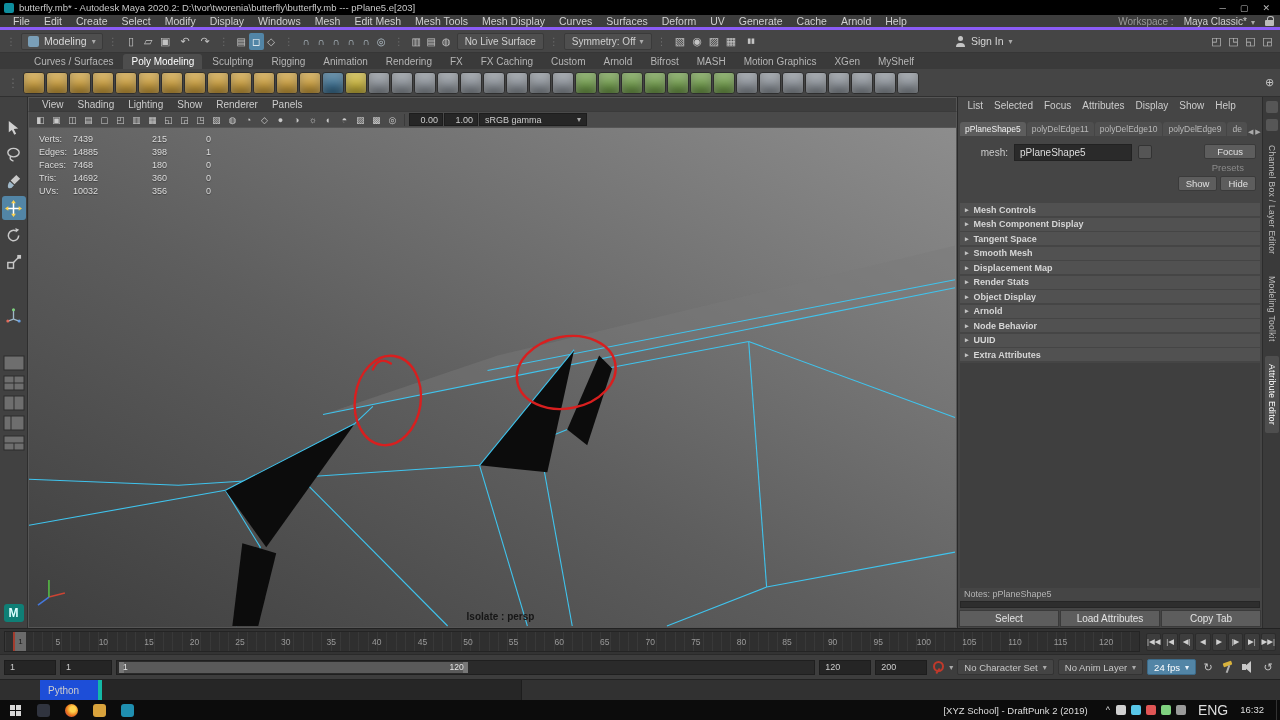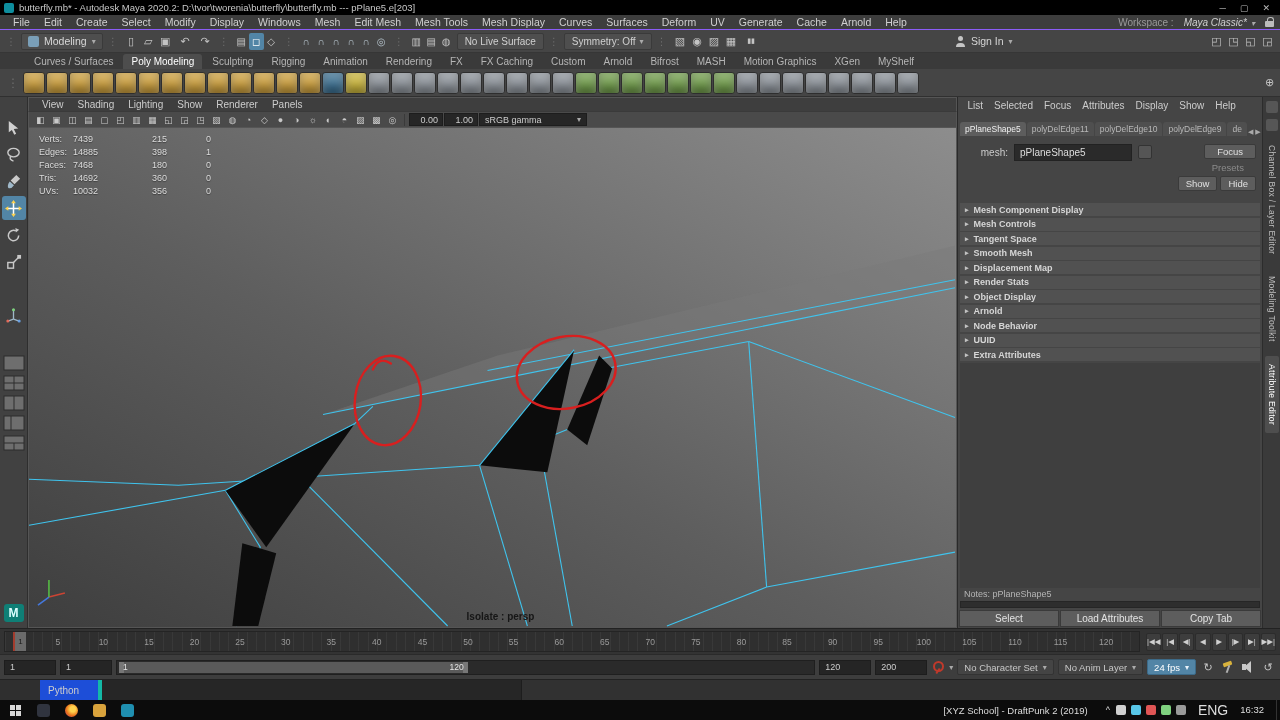--- a/index.html
+++ b/index.html
@@ -8,26 +8,26 @@
   .app { width:1280px; height:720px; display:flex; flex-direction:column; }
 
   
   .titlebar { height:15px; background:#000; display:flex; align-items:center; padding:0 4px; flex:none; }
   .titlebar .ticon { width:10px; height:10px; background:#0e8e9e; border-radius:2px; margin-right:5px; flex:none; }
   .titlebar .ttext { font-size:9.5px; color:#c9c9c9; white-space:nowrap; overflow:hidden; flex:1; }
   .wbtns { display:flex; gap:14px; color:#bbb; font-size:9px; padding-right:6px; }
   .wbtns span { cursor:default; }
 
   
-  .menubar { height:15px; background:#3d3d3d; display:flex; align-items:center; padding:0 6px; flex:none; border-bottom:1px solid #8b5cf6;}
+  .menubar { height:15px; background:#3d3d3d; display:flex; align-items:center; padding:0 6px; flex:none; border-bottom:3px solid #8b5cf6;}
   .menus { display:flex; gap:0; flex:1; }
   .menu-item { padding:0 7px; font-size:10.5px; color:#d0d0d0; cursor:default; }
   .ws { display:flex; align-items:center; gap:6px; }
   .ws-label { color:#9a9a9a; font-size:10px; }
-  .ws-dd { display:flex; align-items:flex-end; gap:4px; font-size:10px; color:#d0d0d0; padding:0 4px;font-style:italic; }
+  .ws-dd { display:flex; align-items:flex-end; gap:4px; font-size:10px; color:#d0d0d0; padding:0 4px; }
   .caret { font-size:8px; color:#aaa; }
 
   
   .statusrow { height:23px; background:#454545; display:flex; align-items:center; padding:0 4px; gap:3px; flex:none; border-bottom:1px solid #363636;}
   .grip { color:#6d6d6d; font-size:10px; padding:0 2px; }
   .dd { background:#4e4e4e; border:1px solid #3a3a3a; border-radius:2px; height:17px;
         display:flex; align-items:center; gap:5px; padding:0 6px; font-size:10.5px; color:#d8d8d8; }
   .dd .dd-ic { width:11px; height:11px; background:#7a9fb8; border-radius:2px; }
   .tbico { width:17px; height:17px; display:flex; align-items:center; justify-content:center;
            color:#c4c4c4; font-size:11px; border-radius:2px; }
@@ -642,26 +642,26 @@
             <span class="ae-btn sm">Show</span>
             <span class="ae-btn sm">Hide</span>
           </span>
         </div>
       </div>
       <div class="ae-sections">
 
 
           <div class="ae-section">
             <span class="tri">▸</span>
+            <span>Mesh Controls</span>
+          </div>
+
+          <div class="ae-section">
+            <span class="tri">▸</span>
             <span>Mesh Component Display</span>
-          </div>
-
-          <div class="ae-section">
-            <span class="tri">▸</span>
-            <span>Mesh Controls</span>
           </div>
 
           <div class="ae-section">
             <span class="tri">▸</span>
             <span>Tangent Space</span>
           </div>
 
           <div class="ae-section">
             <span class="tri">▸</span>
             <span>Smooth Mesh</span>

